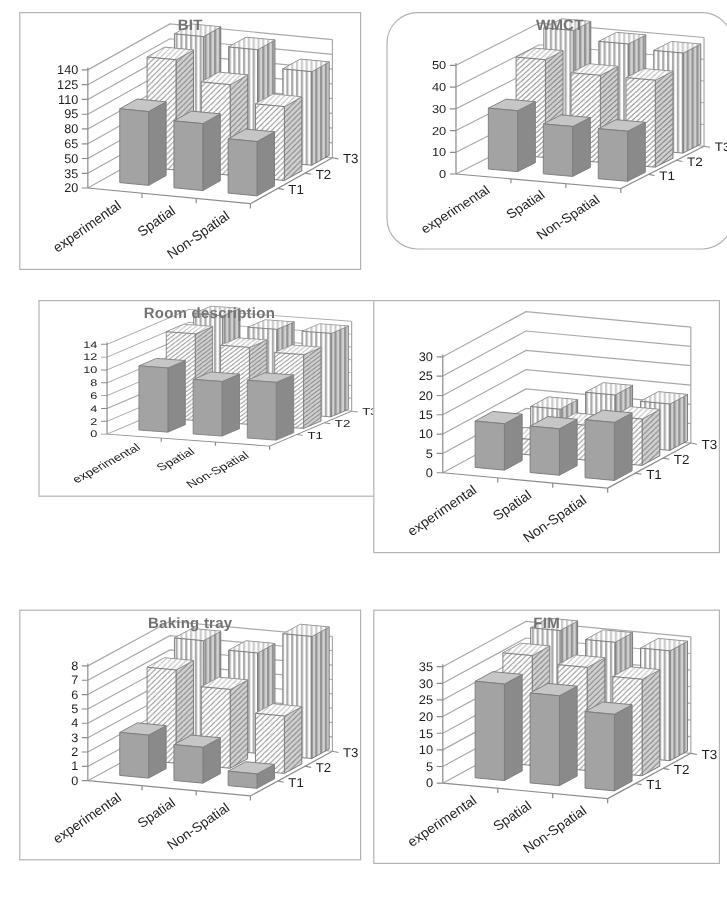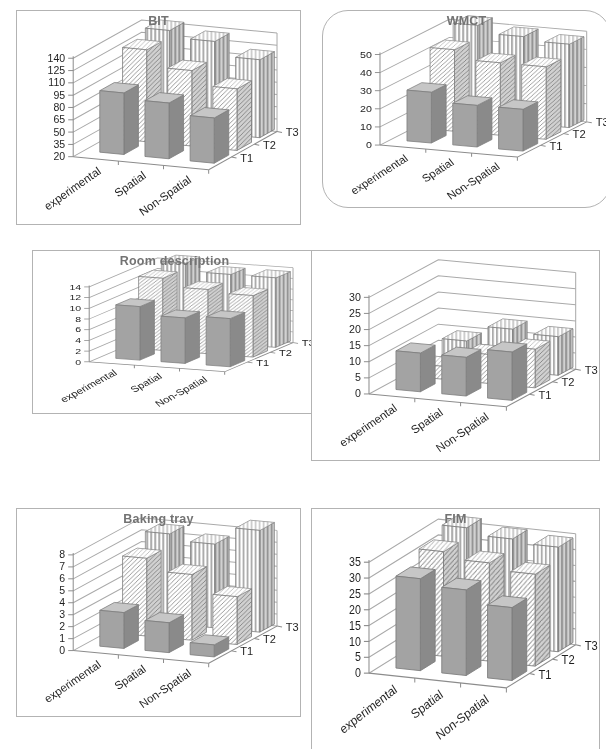--- a/index.html
+++ b/index.html
@@ -482,21 +482,21 @@
         <text class="chart-text" x="48" y="62.9" font-size="10.5" text-anchor="end">7</text>
         <text class="chart-text" x="48" y="50.6" font-size="10.5" text-anchor="end">8</text>
         <text class="chart-text" x="222.5" y="150.0" font-size="11" text-anchor="start">T1</text>
         <text class="chart-text" x="245.2" y="137.3" font-size="11" text-anchor="start">T2</text>
         <text class="chart-text" x="267.9" y="124.6" font-size="11" text-anchor="start">T3</text>
         <text class="chart-text" x="84.5" y="161.2" font-size="11.5" text-anchor="end" transform="rotate(-35 84.5 161.2)">experimental</text>
         <text class="chart-text" x="129.5" y="165.6" font-size="11.5" text-anchor="end" transform="rotate(-35 129.5 165.6)">Spatial</text>
         <text class="chart-text" x="174.5" y="169.9" font-size="11.5" text-anchor="end" transform="rotate(-35 174.5 169.9)">Non-Spatial</text>
       </svg>
   </section>
-  <section class="panel" style="left: 311px; top: 508px; width: 289px; height: 242px;">
+  <section class="panel" style="left: 311px; top: 508px; width: 289px; height: 212px;">
     <h3>FIM</h3>
     <svg viewBox="0 0 282 212" preserveAspectRatio="none">
         <defs>
     <pattern id="h5" width="4.5" height="4.5" patternUnits="userSpaceOnUse">
       <rect width="4.5" height="4.5" fill="#ffffff"></rect>
       <path d="M-1 5.5 L5.5 -1 M3.5 5.5 L5.5 3.5" stroke="#8f8f8f" stroke-width="0.9"></path>
     </pattern>
     <pattern id="v5" width="4" height="4" patternUnits="userSpaceOnUse">
       <rect width="4" height="4" fill="#ffffff"></rect>
       <rect x="0.8" width="1.9" height="4" fill="#ababab"></rect>

